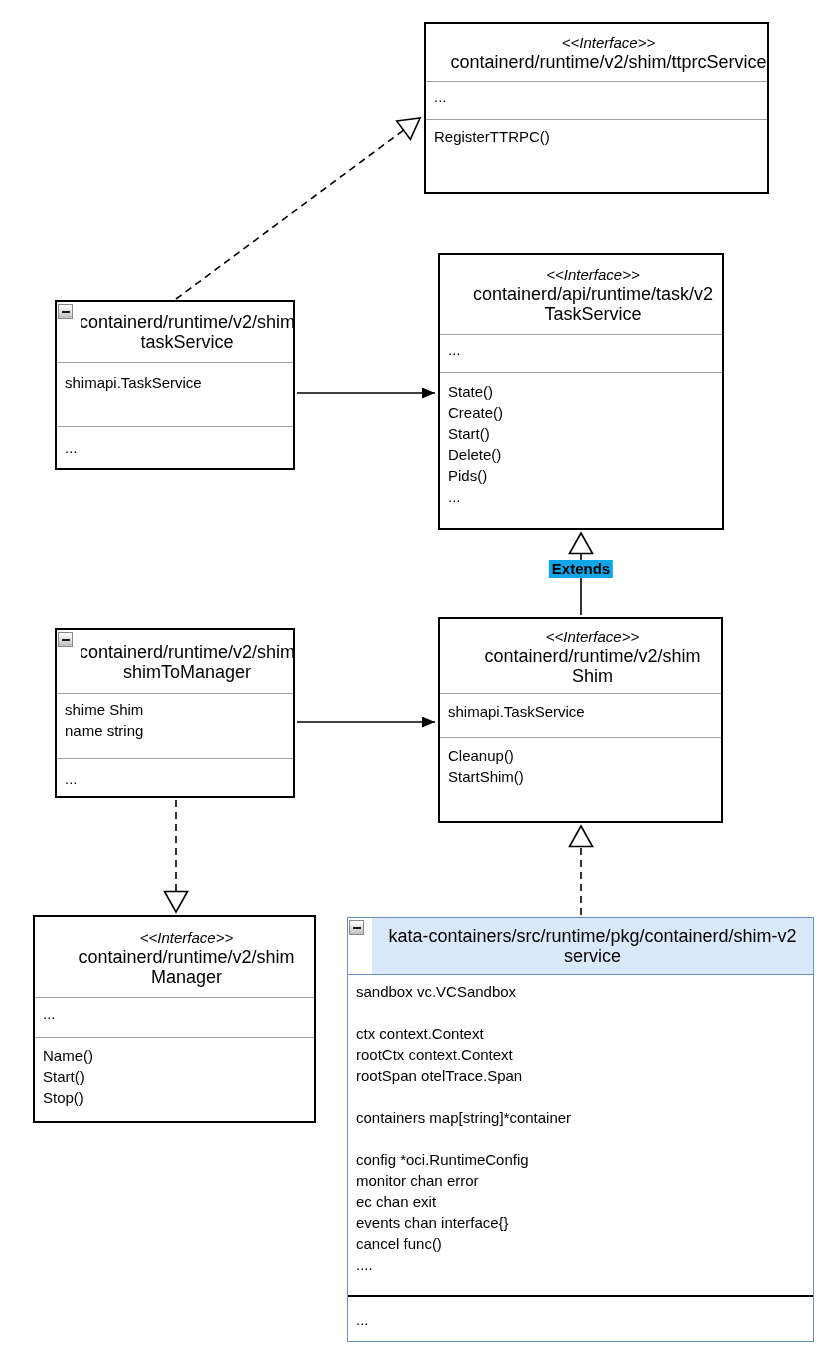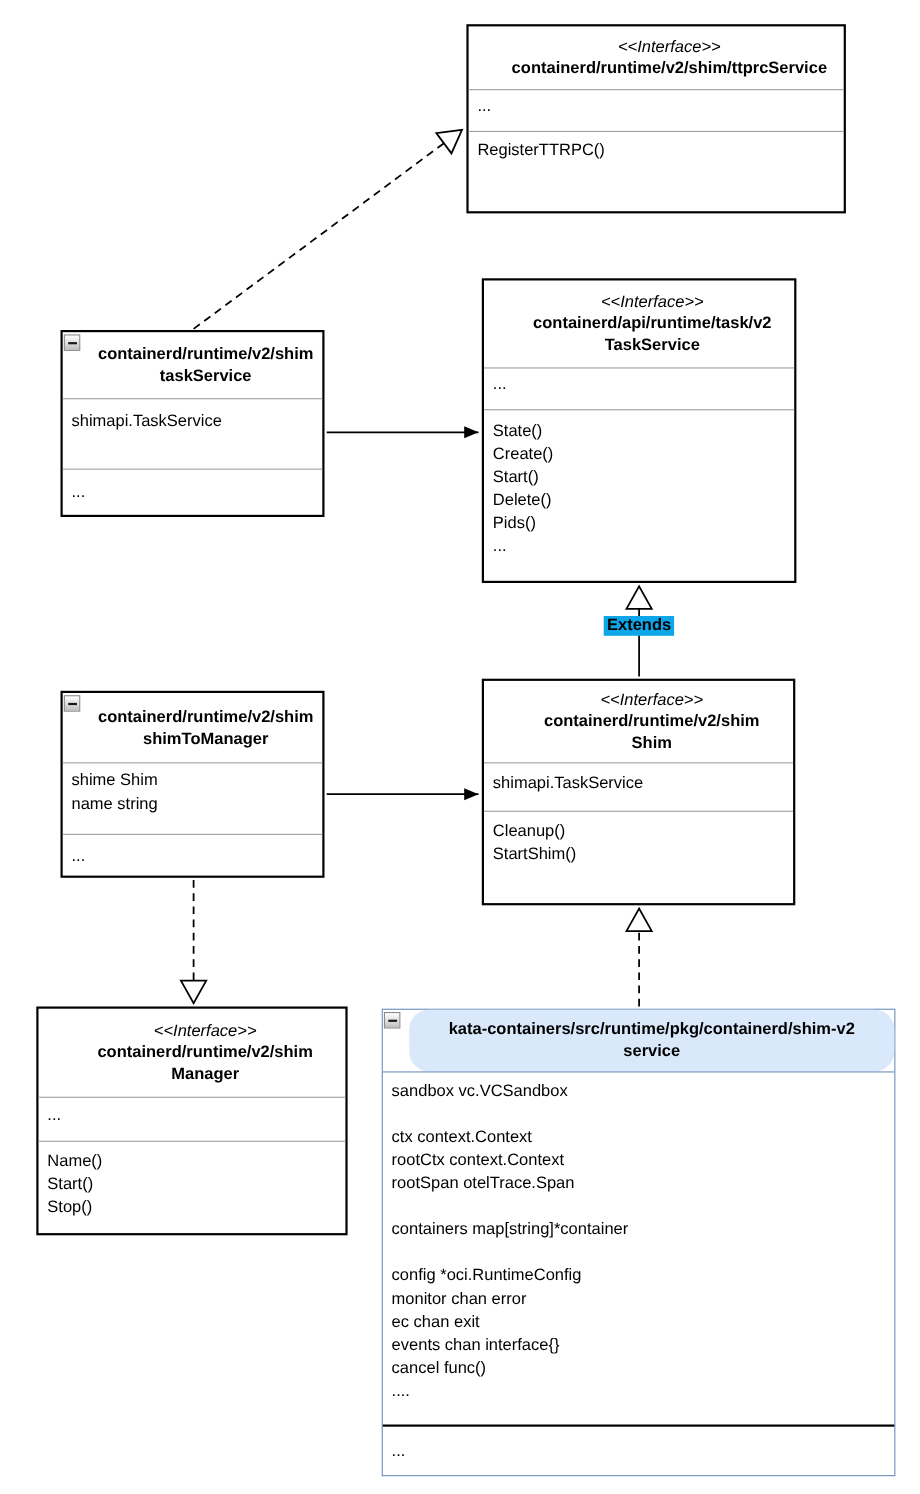--- a/index.html
+++ b/index.html
@@ -35,22 +35,22 @@
     flex: 0 0 auto;
     overflow: hidden;
     margin-left: 24px;
   }
   .stereotype {
     font-style: italic;
     font-size: 15px;
     line-height: 19px;
   }
   .class-title {
-    font-weight: bold;
-    font-size: 15px;
+    font-weight: normal;
+    font-size: 18px;
     line-height: 20px;
     white-space: pre-line;
   }
   .sec {
     border-top: 1px solid #9e9e9e;
     padding: 6px 8px 0 8px;
     font-size: 15px;
     line-height: 21px;
     white-space: pre-line;
     overflow: hidden;
@@ -70,21 +70,21 @@
     align-items: center;
     justify-content: center;
   }
   .collapse-btn .minus {
     width: 8px;
     height: 2px;
     background: #1a1a1a;
   }
   
   .uml-box.kata { border: 1.5px solid #6c8ebf; }
-  .uml-box.kata .uml-header { background: #dae8fc; border-radius: 18px; }
+  .uml-box.kata .uml-header { background: #dae8fc; }
   .uml-box.kata .sec.fields { border-top: 1px solid #6c8ebf; }
   .uml-box.kata .sec.methods { border-top: 2px solid #000000; }
   .edge-label {
     position: absolute;
     background: #0ea5e9;
     font-size: 15px;
     line-height: 18px;
     padding: 0 3px;
     z-index: 2;
     transform: translateX(-50%);

